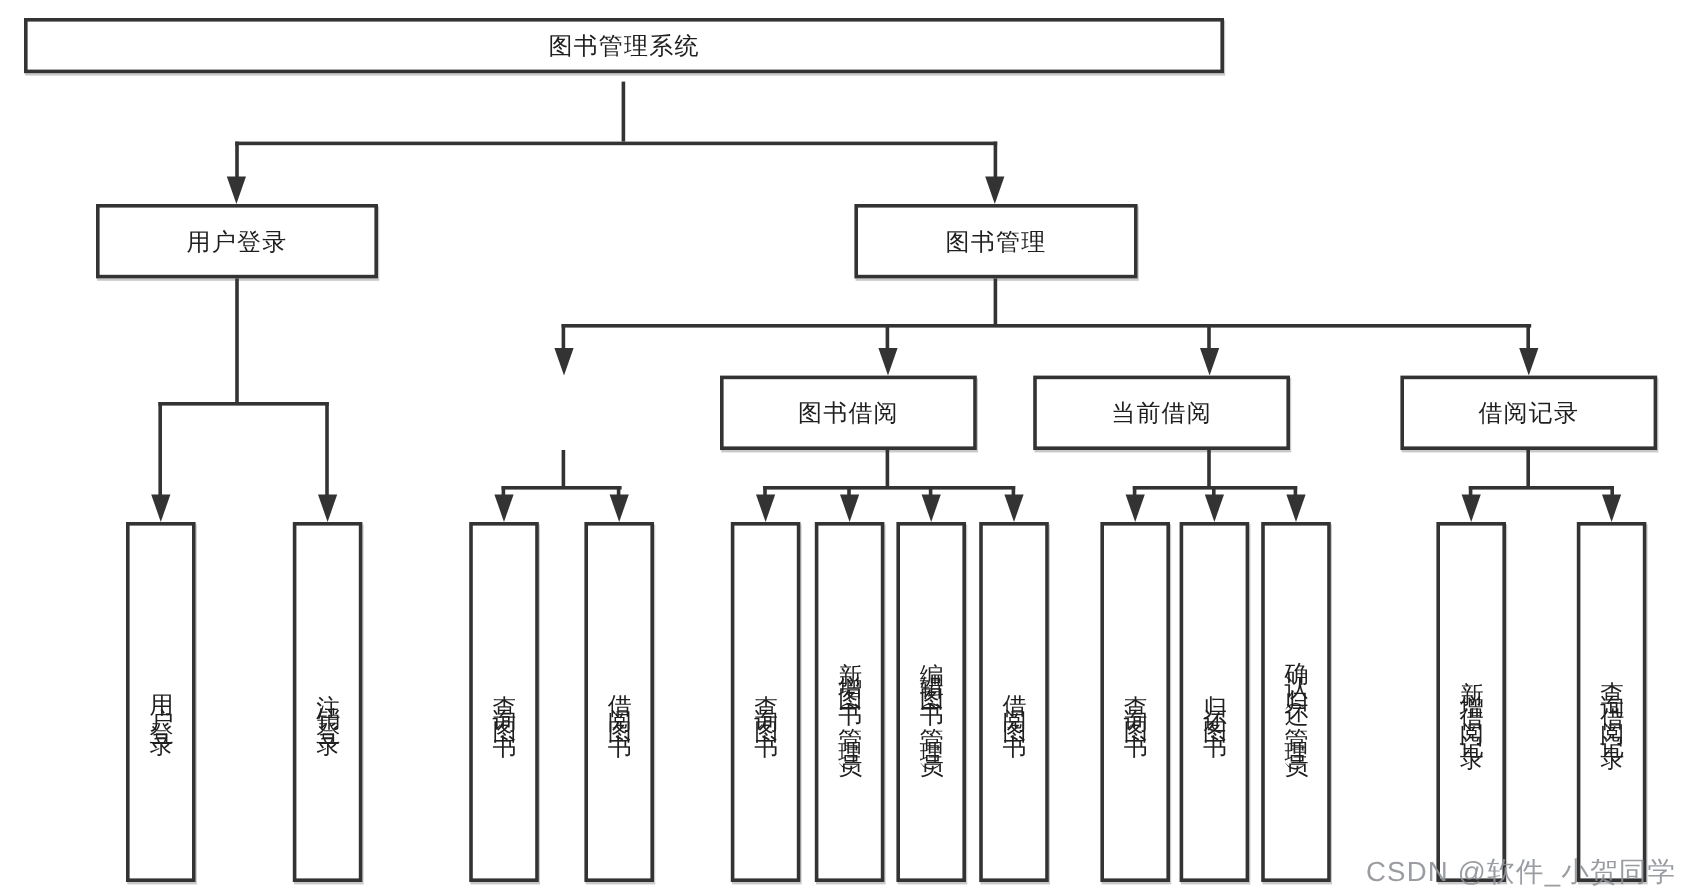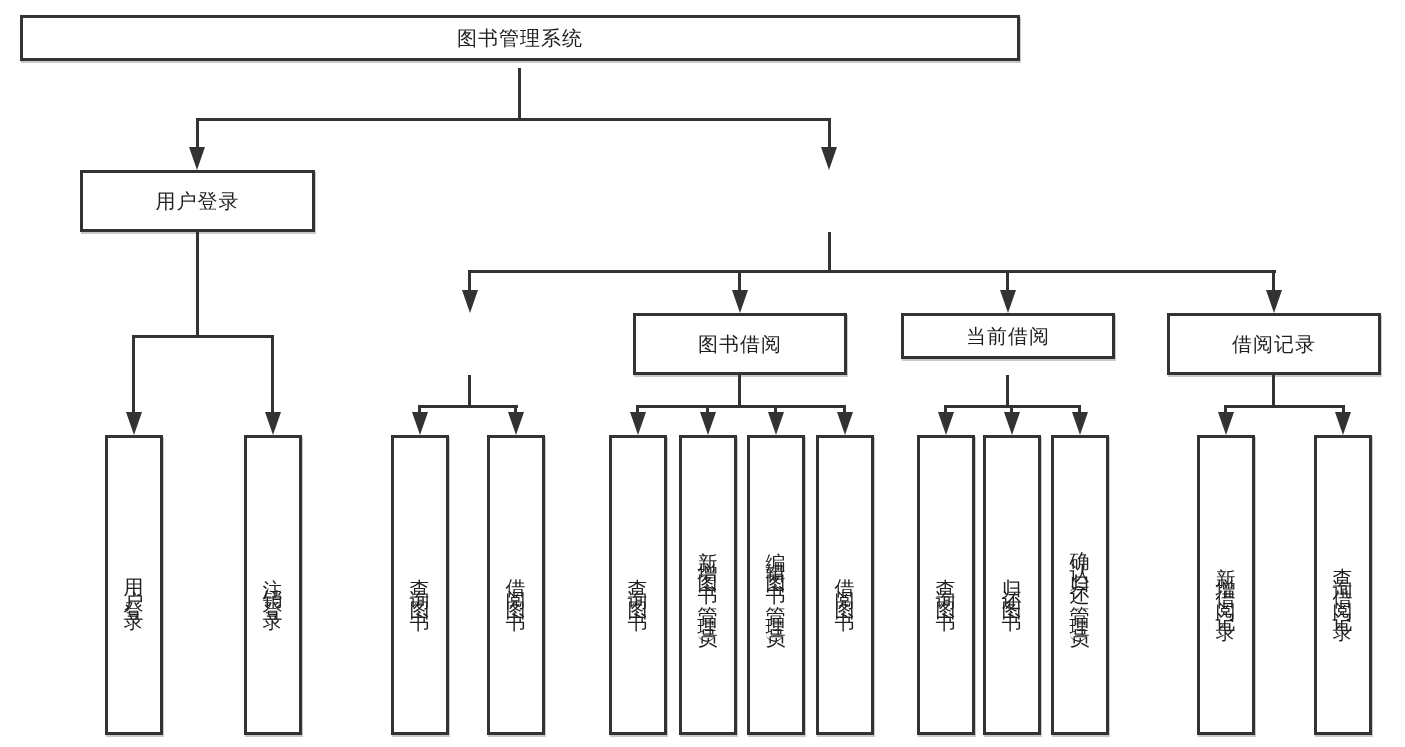--- a/index.html
+++ b/index.html
@@ -58,41 +58,42 @@
   <div class="box" style="left:20px;top:15px;width:1000px;height:46px">图书管理系统</div>
 
   <div class="vline" style="left:518px;top:68px;height:50px"></div>
   <div class="hline" style="left:196px;top:118px;width:635px"></div>
   <div class="vline" style="left:196px;top:118px;height:34px"></div>
   <div class="vline" style="left:828px;top:118px;height:34px"></div>
   <div class="arr" style="left:189px;top:147px"></div>
   <div class="arr" style="left:821px;top:147px"></div>
 
   <div class="box" style="left:80px;top:170px;width:235px;height:62px">用户登录</div>
+  <div class="box" style="left:712px;top:170px;width:236px;height:62px">图书管理</div>
 
   <div class="vline" style="left:196px;top:232px;height:103px"></div>
   <div class="hline" style="left:132px;top:335px;width:142px"></div>
   <div class="vline" style="left:132px;top:335px;height:80px"></div>
   <div class="vline" style="left:271px;top:335px;height:80px"></div>
   <div class="arr" style="left:126px;top:412px"></div>
   <div class="arr" style="left:265px;top:412px"></div>
 
   <div class="vline" style="left:828px;top:232px;height:40px"></div>
   <div class="hline" style="left:468px;top:270px;width:808px"></div>
   <div class="vline" style="left:468px;top:270px;height:22px"></div>
   <div class="vline" style="left:738px;top:270px;height:22px"></div>
   <div class="vline" style="left:1006px;top:270px;height:22px"></div>
   <div class="vline" style="left:1272px;top:270px;height:22px"></div>
   <div class="arr" style="left:462px;top:290px"></div>
   <div class="arr" style="left:732px;top:290px"></div>
   <div class="arr" style="left:1000px;top:290px"></div>
   <div class="arr" style="left:1266px;top:290px"></div>
 
-  <div class="box" style="left:633px;top:313px;width:214px;height:62px">图书借阅</div>
-  <div class="box" style="left:901px;top:313px;width:214px;height:46px">当前借阅</div>
+  <div class="box" style="left:600px;top:313px;width:214px;height:62px">图书借阅</div>
+  <div class="box" style="left:861px;top:313px;width:214px;height:62px">当前借阅</div>
   <div class="box" style="left:1167px;top:313px;width:214px;height:62px">借阅记录</div>
 
   <div class="vline" style="left:468px;top:375px;height:32px"></div>
   <div class="hline" style="left:418px;top:405px;width:100px"></div>
   <div class="vline" style="left:418px;top:405px;height:12px"></div>
   <div class="vline" style="left:514px;top:405px;height:12px"></div>
   <div class="arr" style="left:412px;top:412px"></div>
   <div class="arr" style="left:508px;top:412px"></div>
 
   <div class="vline" style="left:738px;top:375px;height:32px"></div>
@@ -133,14 +134,15 @@
   <div class="box vert" style="left:747px;top:435px;width:58px;height:300px">编辑图书（管理员）</div>
   <div class="box vert" style="left:816px;top:435px;width:58px;height:300px">借阅图书</div>
 
   <div class="box vert" style="left:917px;top:435px;width:58px;height:300px">查询图书</div>
   <div class="box vert" style="left:983px;top:435px;width:58px;height:300px">归还图书</div>
   <div class="box vert" style="left:1051px;top:435px;width:58px;height:300px">确认归还（管理员）</div>
 
   <div class="box vert" style="left:1197px;top:435px;width:58px;height:300px">新增借阅记录</div>
   <div class="box vert" style="left:1314px;top:435px;width:58px;height:300px">查询借阅记录</div>
 
+  <div class="watermark">CSDN @软件_小贺同学</div>
 
 </div>
 
 </body></html>

